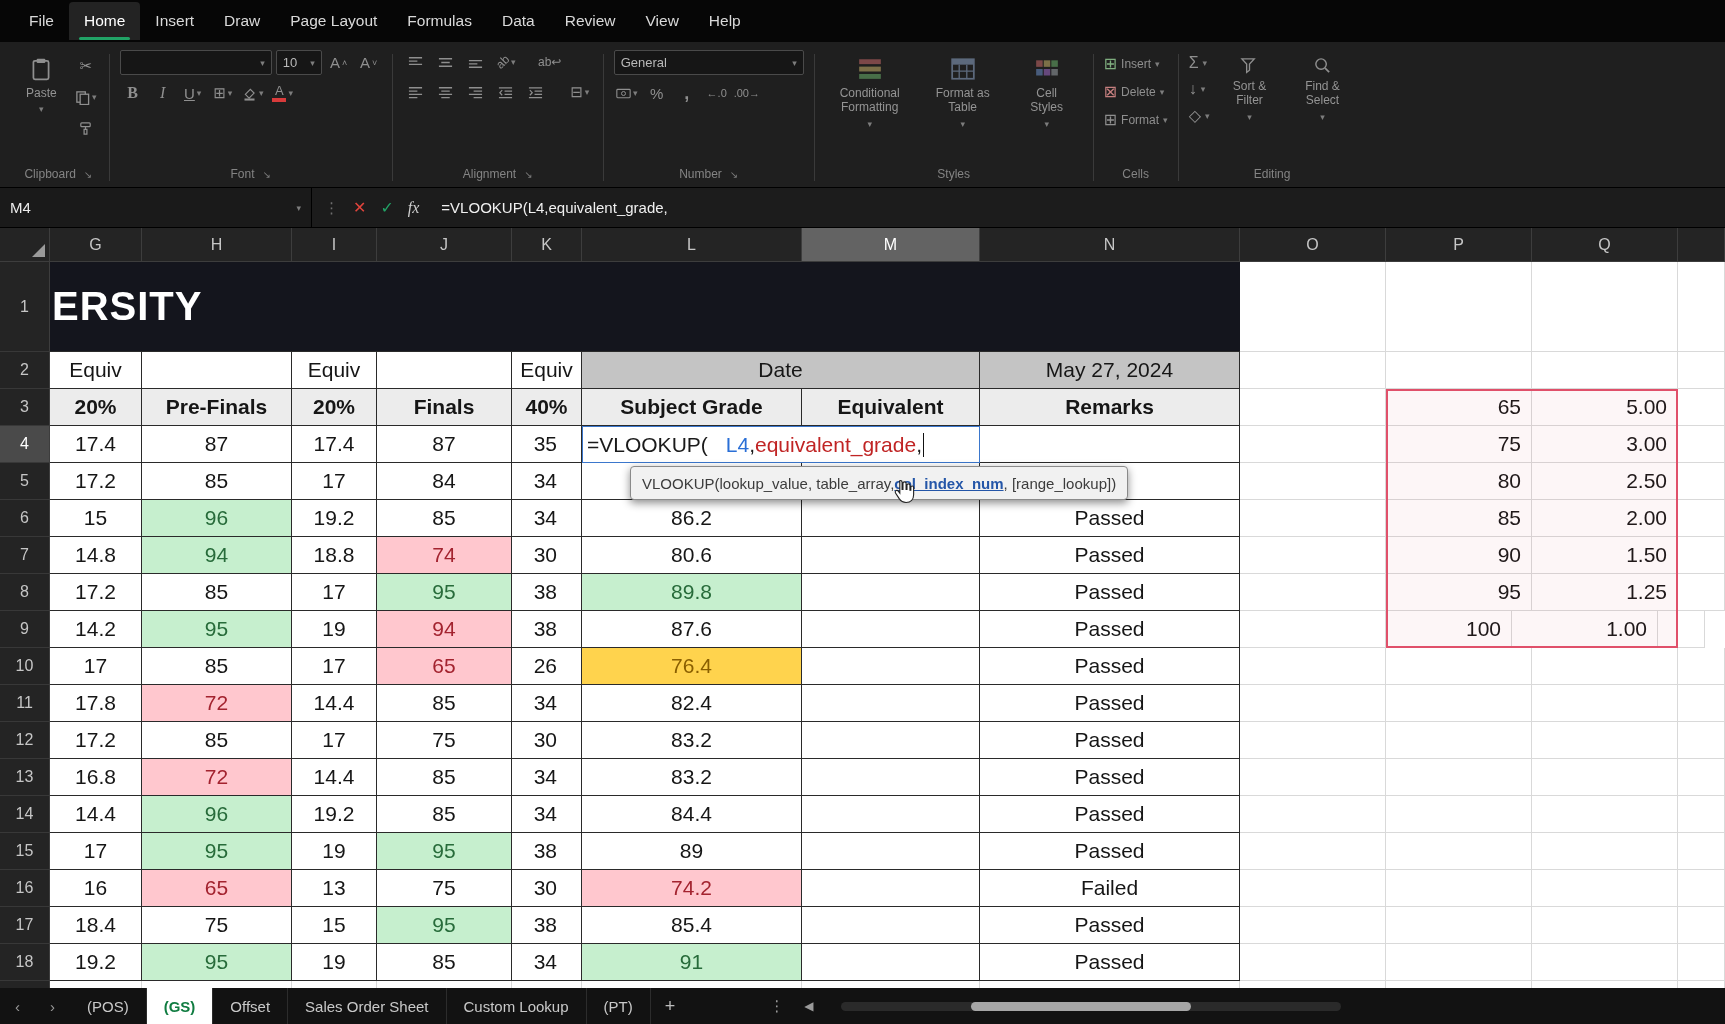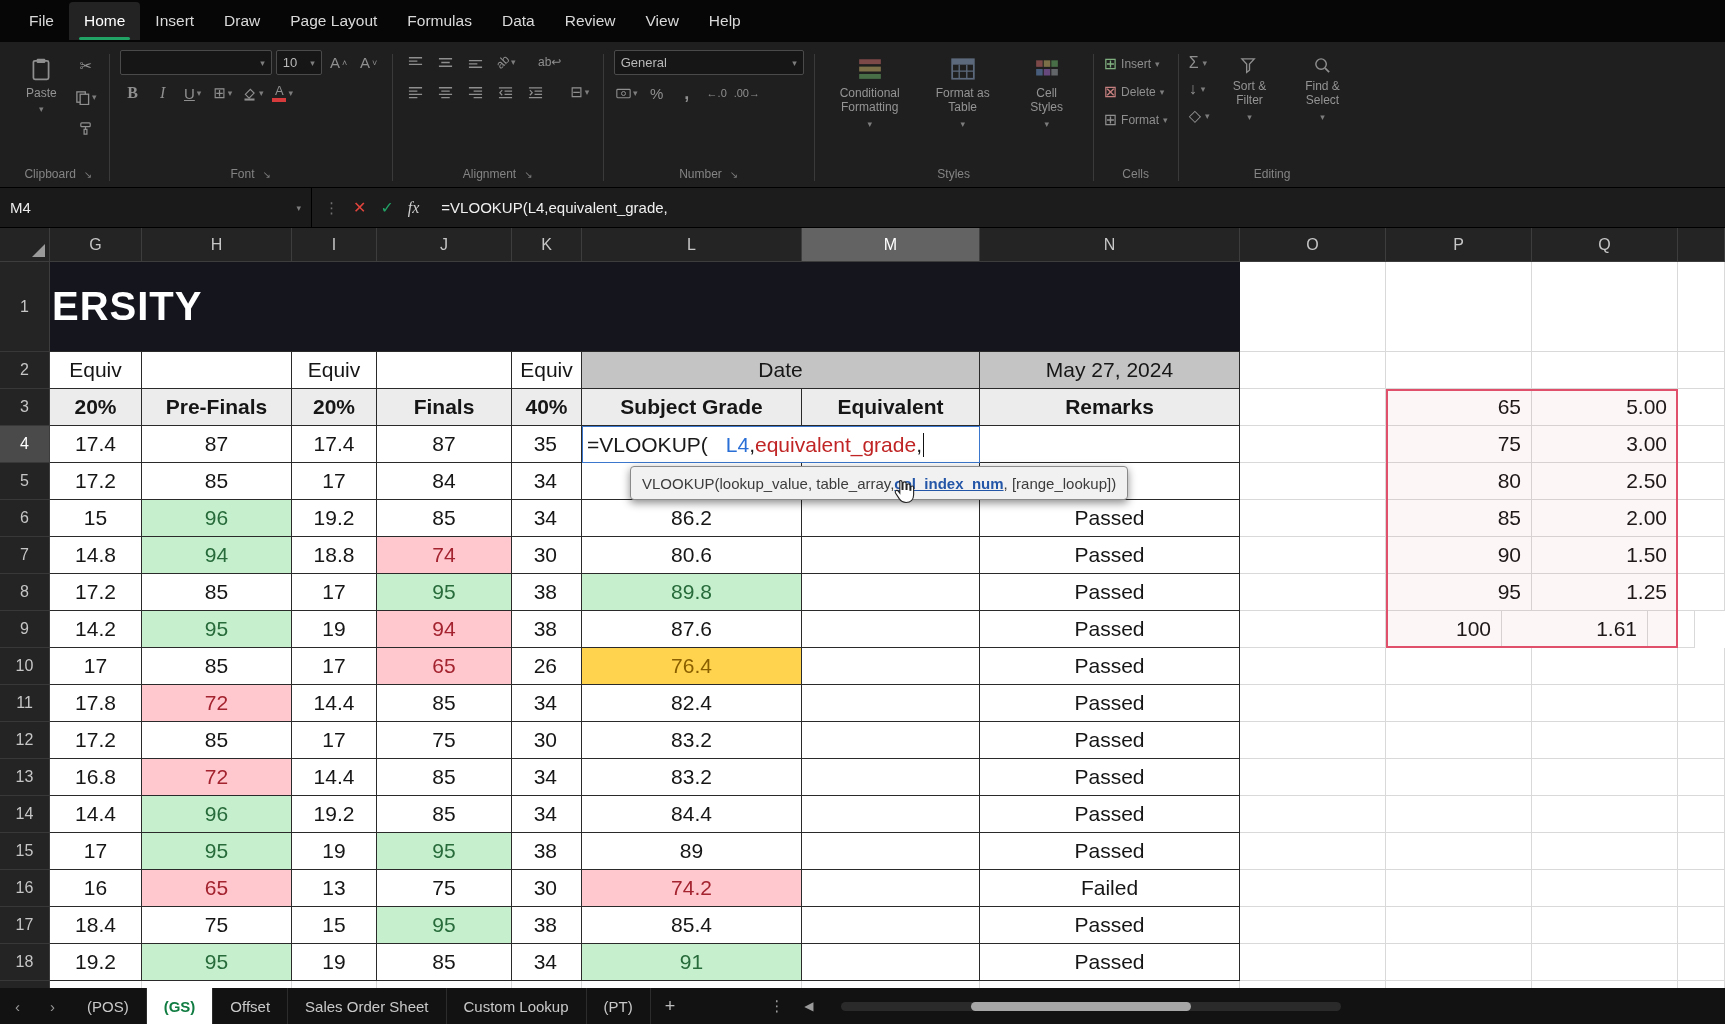--- a/index.html
+++ b/index.html
@@ -568,22 +568,22 @@
         <div class="rhdr" style="width: 50px;">9</div>
         <div class="c tb" style="width: 92px;">14.2</div>
         <div class="c tb g" style="width: 150px;">95</div>
         <div class="c tb" style="width: 85px;">19</div>
         <div class="c tb r" style="width: 135px;">94</div>
         <div class="c tb ra" style="width: 70px;">38</div>
         <div class="c tb" style="width: 220px;">87.6</div>
         <div class="c tb" style="width: 178px;"></div>
         <div class="c tb" style="width: 260px;">Passed</div>
         <div class="c" style="width: 146px;"></div>
-        <div class="c lk" style="width: 116px;">100</div>
-        <div class="c lk" style="width: 146px;">1.61</div>
+        <div class="c lk" style="width: 126px;">100</div>
+        <div class="c lk" style="width: 146px;">1.00</div>
         <div class="c" style="width: 47px;"></div>
       </div>
       <div class="grow" style="height: 37px;">
         <div class="rhdr" style="width: 50px;">10</div>
         <div class="c tb" style="width: 92px;">17</div>
         <div class="c tb" style="width: 150px;">85</div>
         <div class="c tb" style="width: 85px;">17</div>
         <div class="c tb r" style="width: 135px;">65</div>
         <div class="c tb ra" style="width: 70px;">26</div>
         <div class="c tb y" style="width: 220px;">76.4</div>

